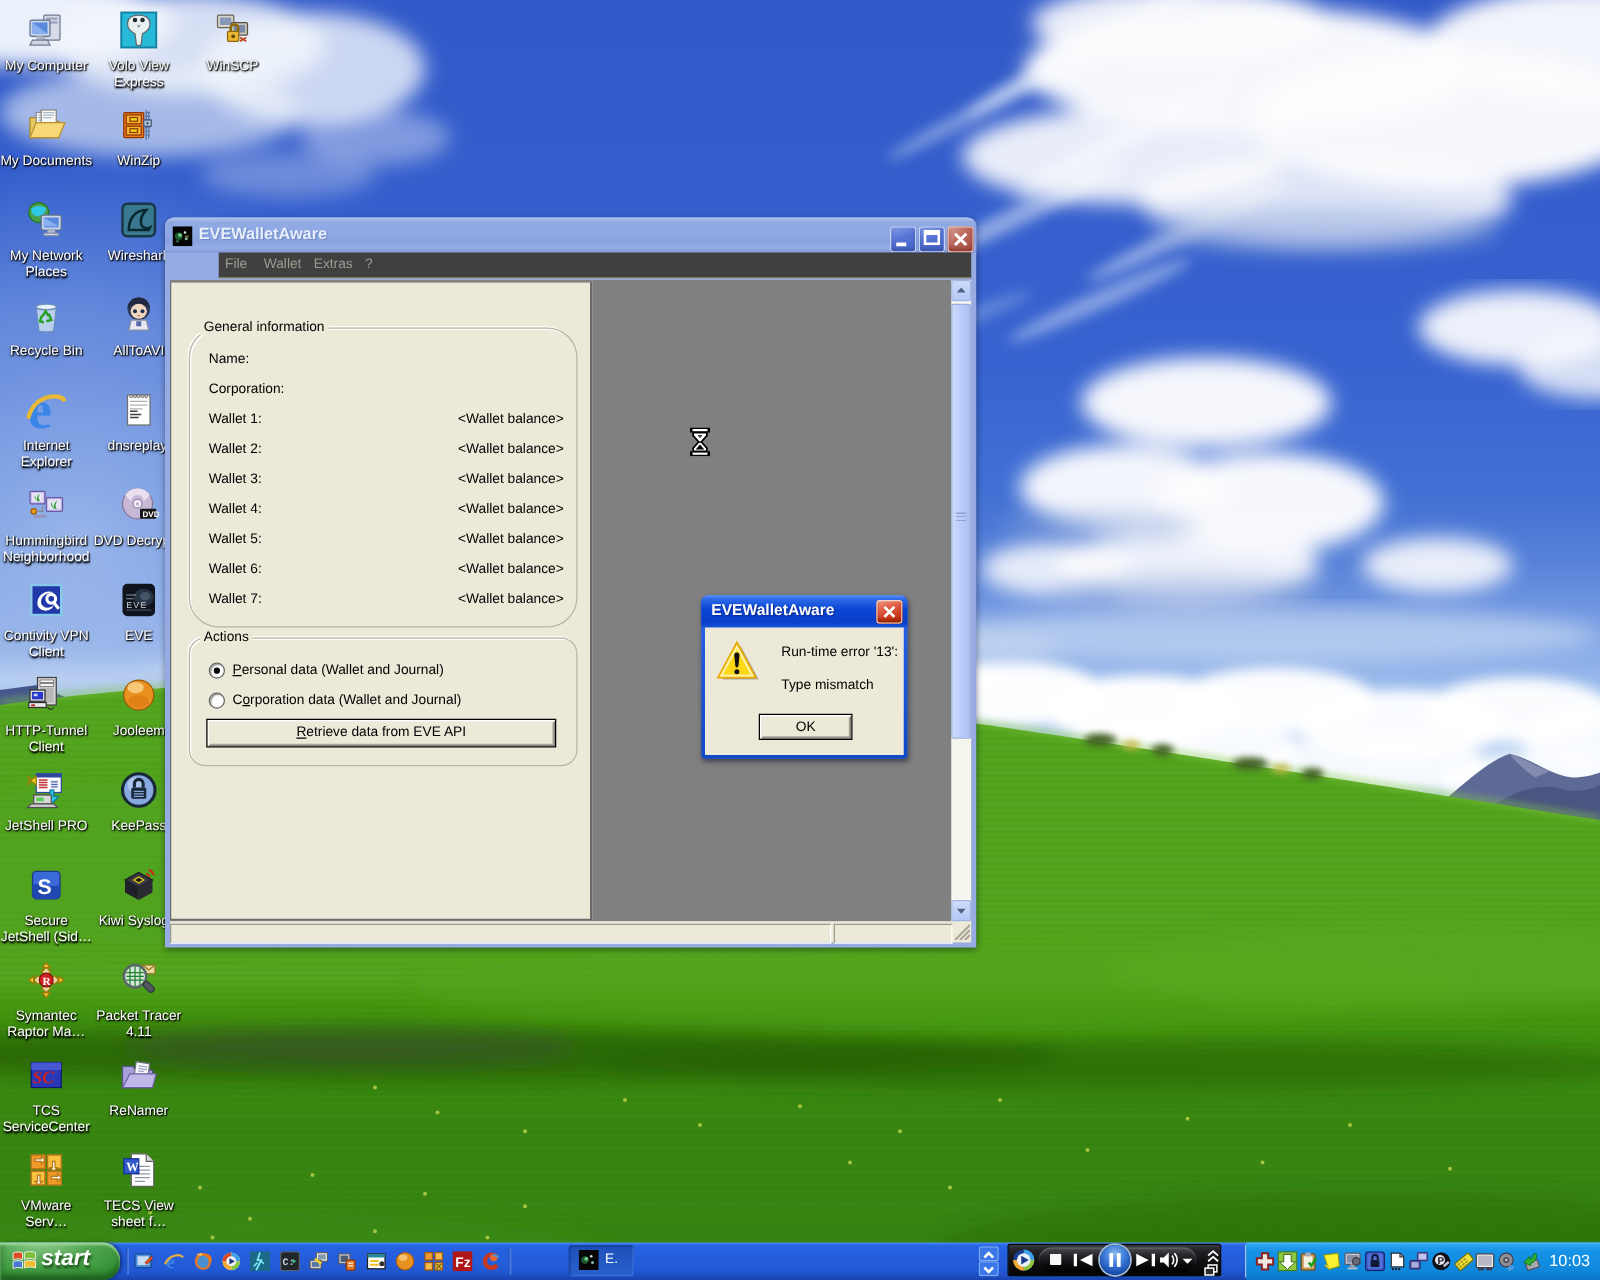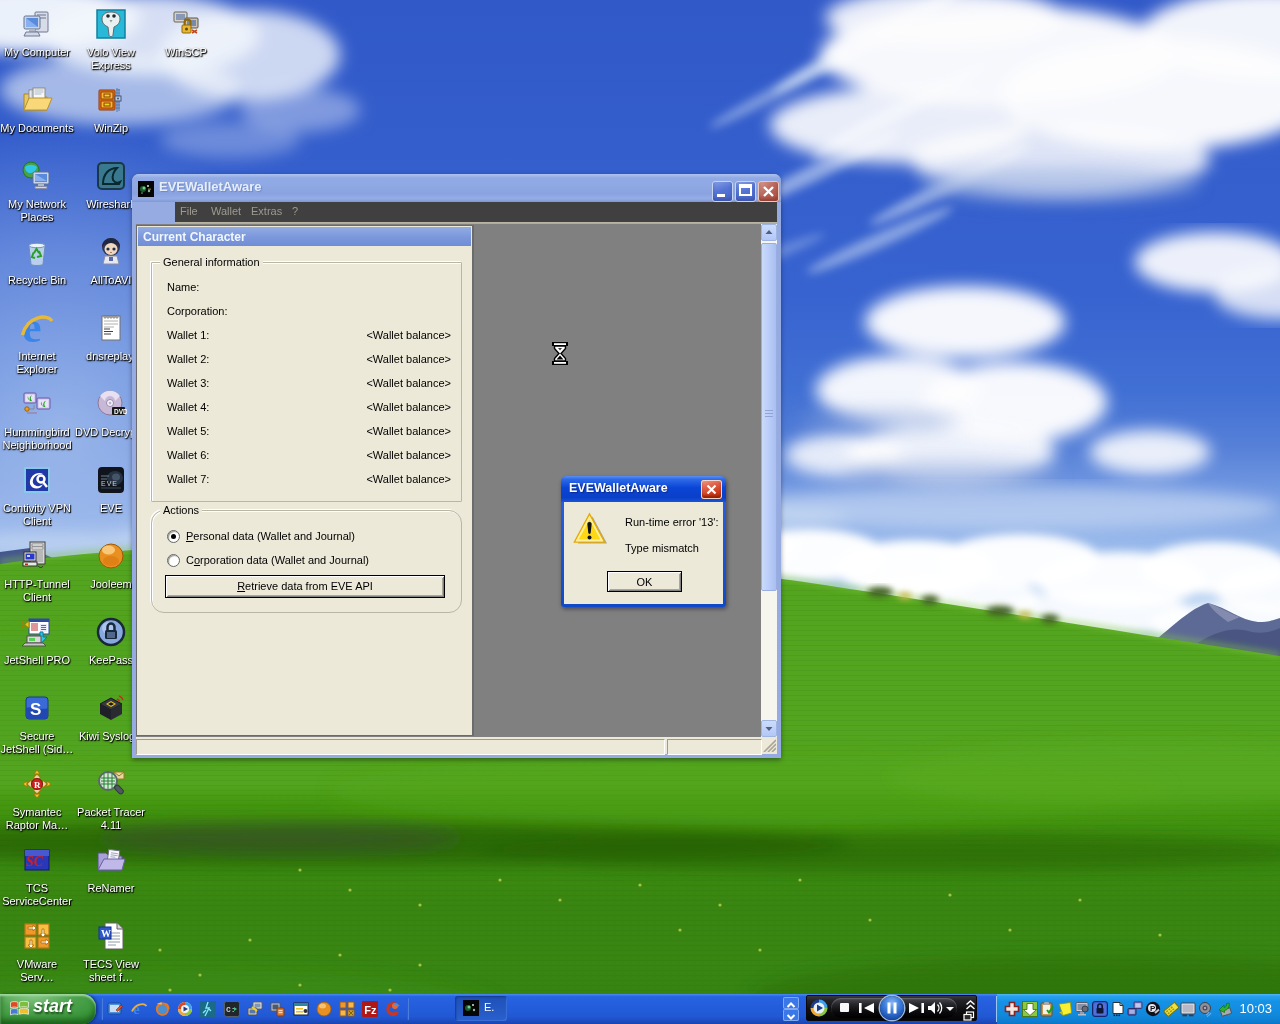--- a/index.html
+++ b/index.html
@@ -538,22 +538,21 @@
         </svg></div>
   </div>
   <div id="menubar">
     <span style="left:5px">File</span>
       <span style="left:36px">Wallet</span>
       <span style="left:76px">Extras</span>
       <span style="left:117px">?</span>
   </div>
   <div id="client">
     <div id="panel">
-      <div id="pcap">Current Character</div>
-      <div class="grp" style="top:36px;height:238px;">
+      <div class="grp" style="top:36px;height:238px;border-radius:24px;">
         <div class="gl">General information</div>
         <div class="row" style="top:18px">Name:</div>
         <div class="row" style="top:42px">Corporation:</div>
         <div class="row" style="top:66px">Wallet 1:<span class="rv">&lt;Wallet balance&gt;</span></div>
         <div class="row" style="top:90px">Wallet 2:<span class="rv">&lt;Wallet balance&gt;</span></div>
         <div class="row" style="top:114px">Wallet 3:<span class="rv">&lt;Wallet balance&gt;</span></div>
         <div class="row" style="top:138px">Wallet 4:<span class="rv">&lt;Wallet balance&gt;</span></div>
         <div class="row" style="top:162px">Wallet 5:<span class="rv">&lt;Wallet balance&gt;</span></div>
         <div class="row" style="top:186px">Wallet 6:<span class="rv">&lt;Wallet balance&gt;</span></div>
         <div class="row" style="top:210px">Wallet 7:<span class="rv">&lt;Wallet balance&gt;</span></div>

